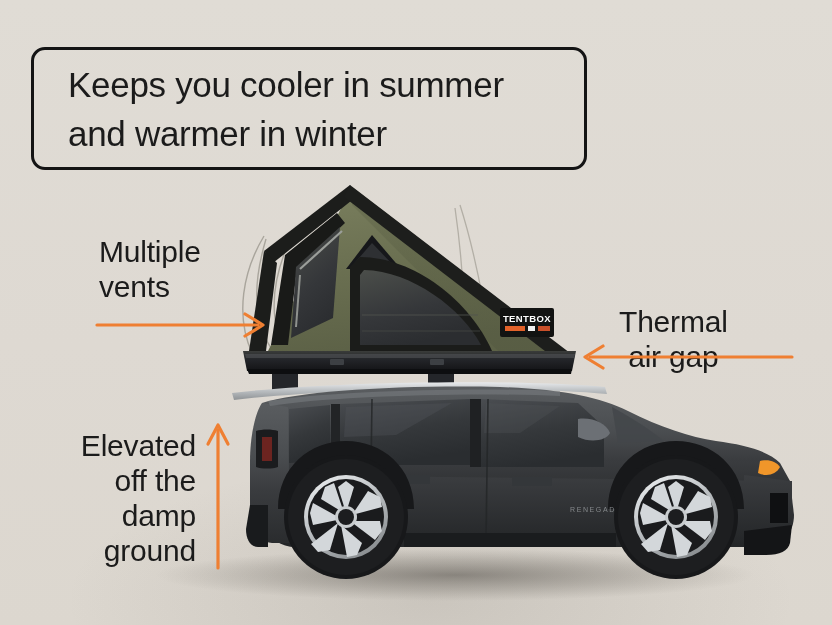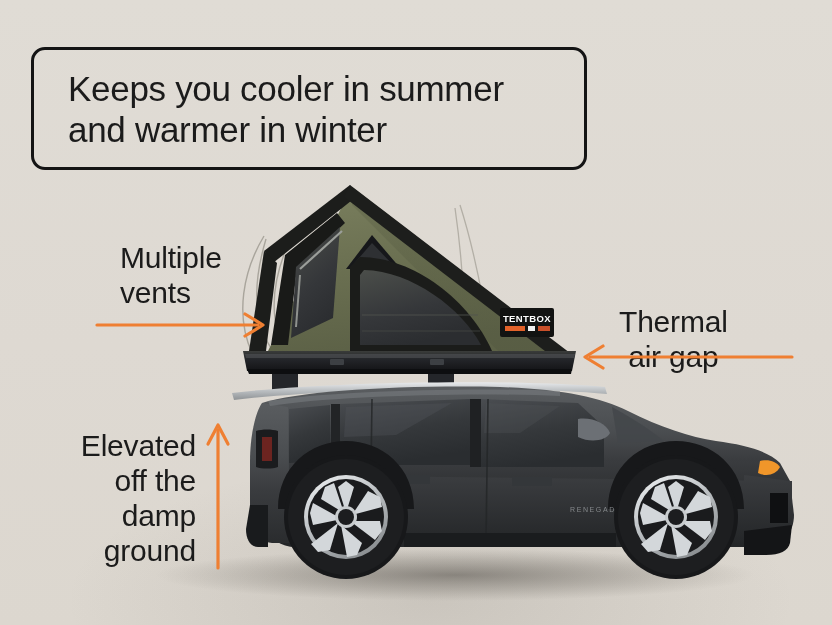--- a/index.html
+++ b/index.html
@@ -20,28 +20,28 @@
   
   #headline-box{
     position:absolute;left:31px;top:47px;width:556px;height:123px;
     border:3px solid #141414;border-radius:14px;
     box-sizing:border-box;
     display:flex;align-items:center;
     background:transparent;
   }
   #headline-text{
     padding:0 0 0 34px;
-    font-size:35px;line-height:41px;
+    font-size:35px;line-height:49px;
     color:#1b1b1b;letter-spacing:-.3px;
     white-space:pre-line;font-weight:400;
   }
 
   
   .label{position:absolute;color:#1b1b1b;font-size:30px;line-height:35px;white-space:pre-line;font-weight:400;letter-spacing:-.2px;}
-  #label-vents{left:99px;top:240px;text-align:left;margin-left:21px;}
+  #label-vents{left:99px;top:234px;text-align:left;}
   #label-thermal{left:619px;top:268px;text-align:center;margin-top:36px;}
   #label-elevated{left:14px;top:428px;width:182px;text-align:right;}
 
   
   .arrow{position:absolute;}
   #arrow-vents{left:95px;top:312px;width:172px;height:26px;}
   #arrow-thermal{left:580px;top:344px;width:214px;height:26px;}
   #arrow-elevated{left:205px;top:420px;width:26px;height:150px;}
 
   

